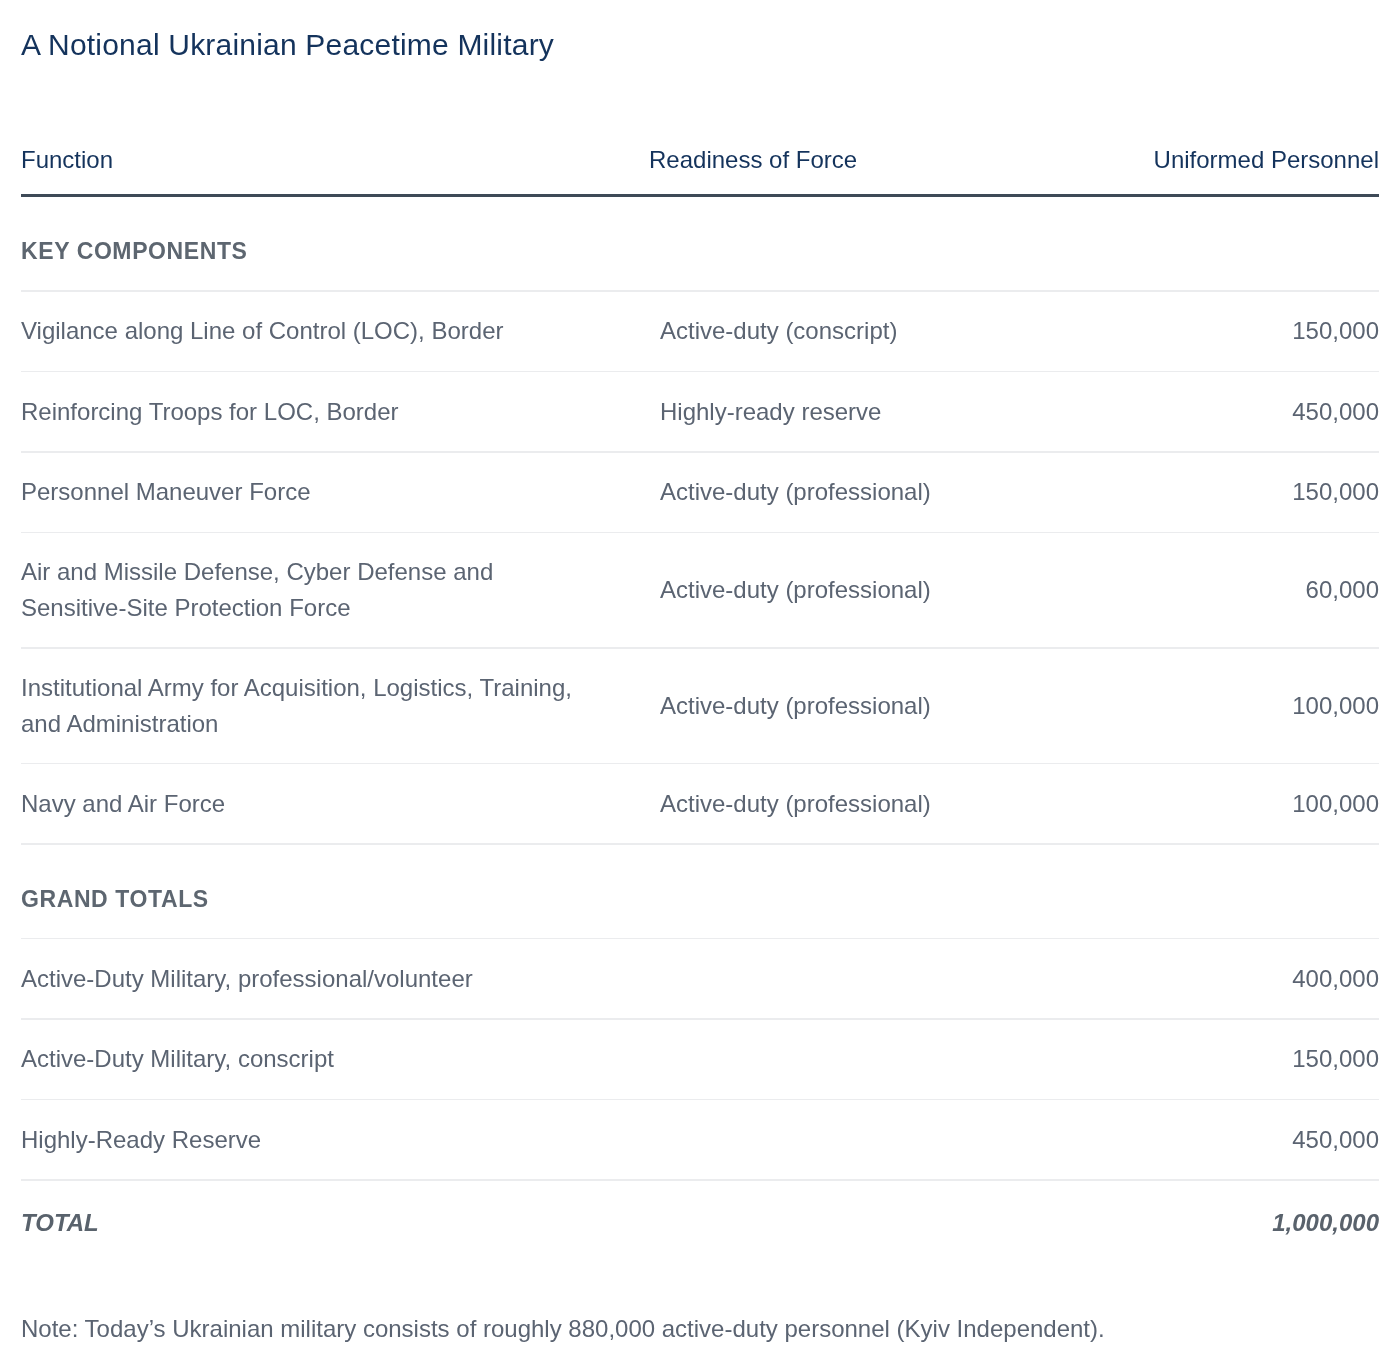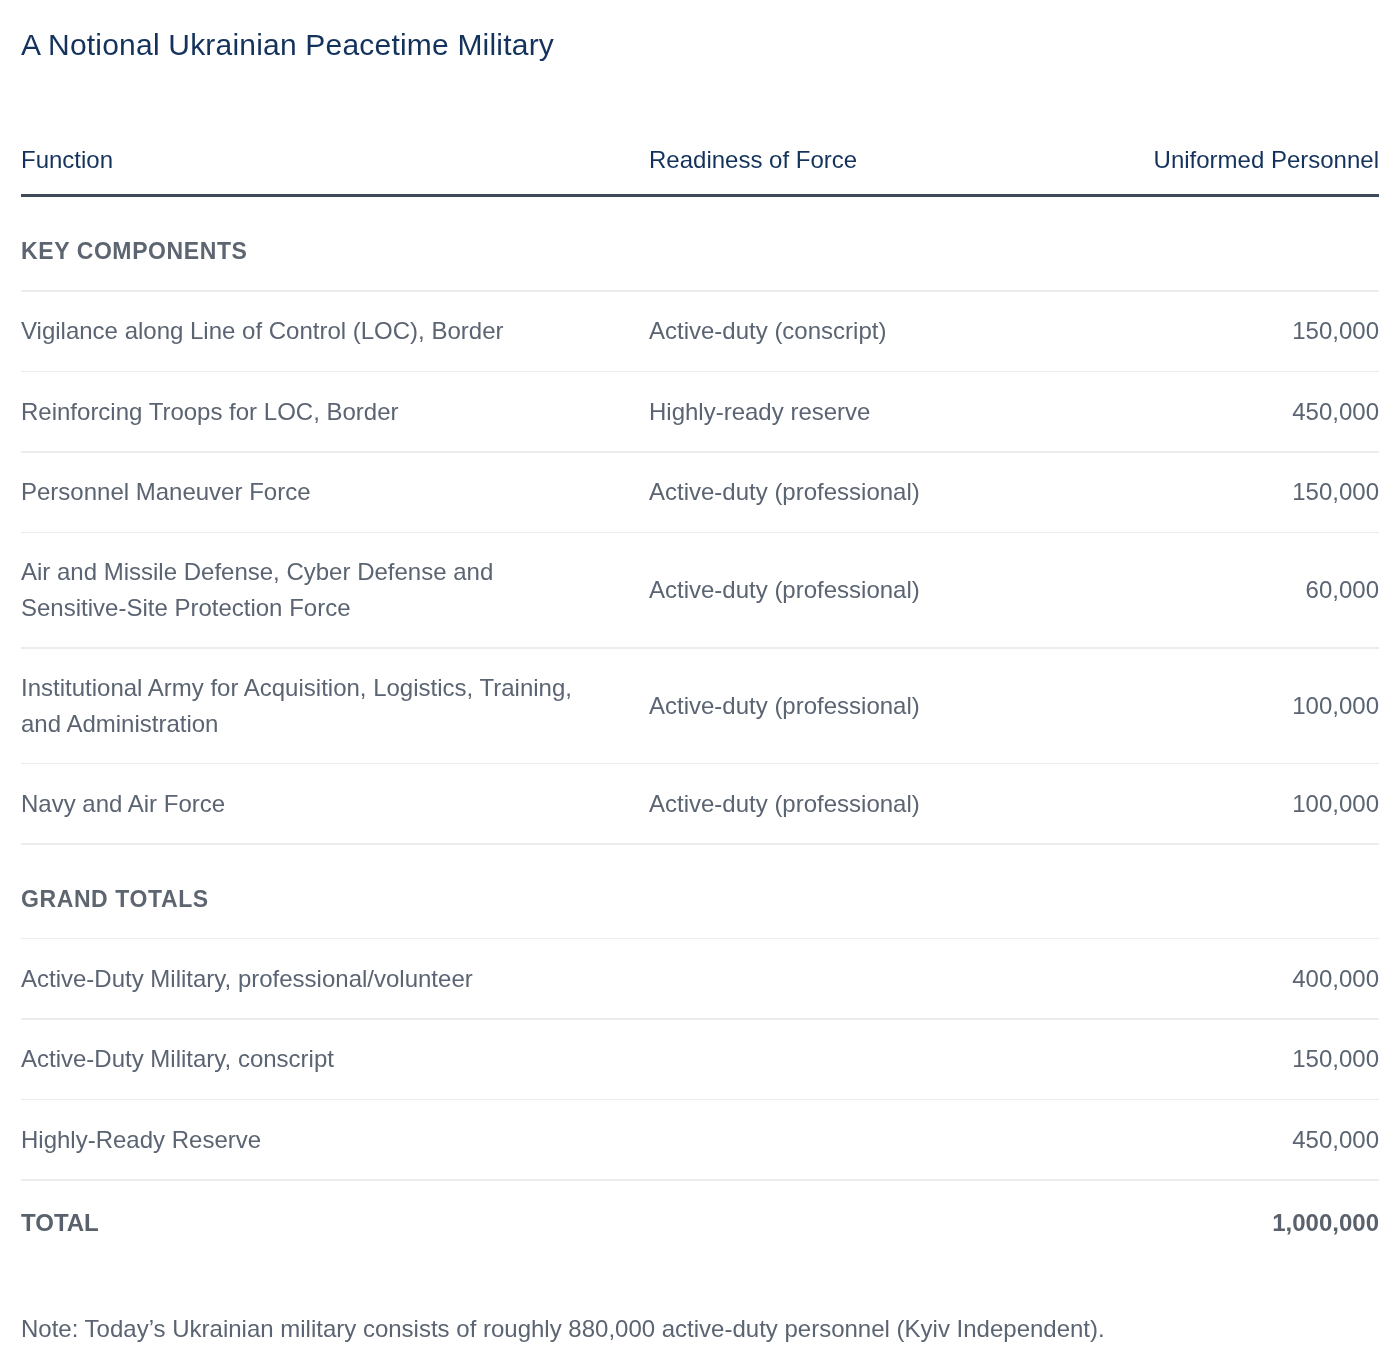--- a/index.html
+++ b/index.html
@@ -51,31 +51,32 @@
     color: #5d6670;
     letter-spacing: 0.6px;
   }
 
   .light-rule {
     border: none;
     height: 1.5px;
     background: #ebecee;
   }
 
-  .data-row { padding: 21px 0; min-height: 79px; }
+  .data-row { padding: 21px 0; min-height: 79px; gap: 11px; }
   .cell {
     font-size: 24px;
     line-height: 36px;
     color: #5b6472;
   }
   .cell.function { padding-right: 64px; }
   .cell.num { text-align: right; font-variant-numeric: tabular-nums; }
 
   .total-row { padding: 24px 0 26px 0; }
   .total-row .cell {
+    font-style: italic;
     font-weight: bold;
     color: #59626c;
   }
 
   .footnote {
     margin-top: 46px;
     font-size: 24px;
     line-height: 32px;
     color: #5b6472;
   }

